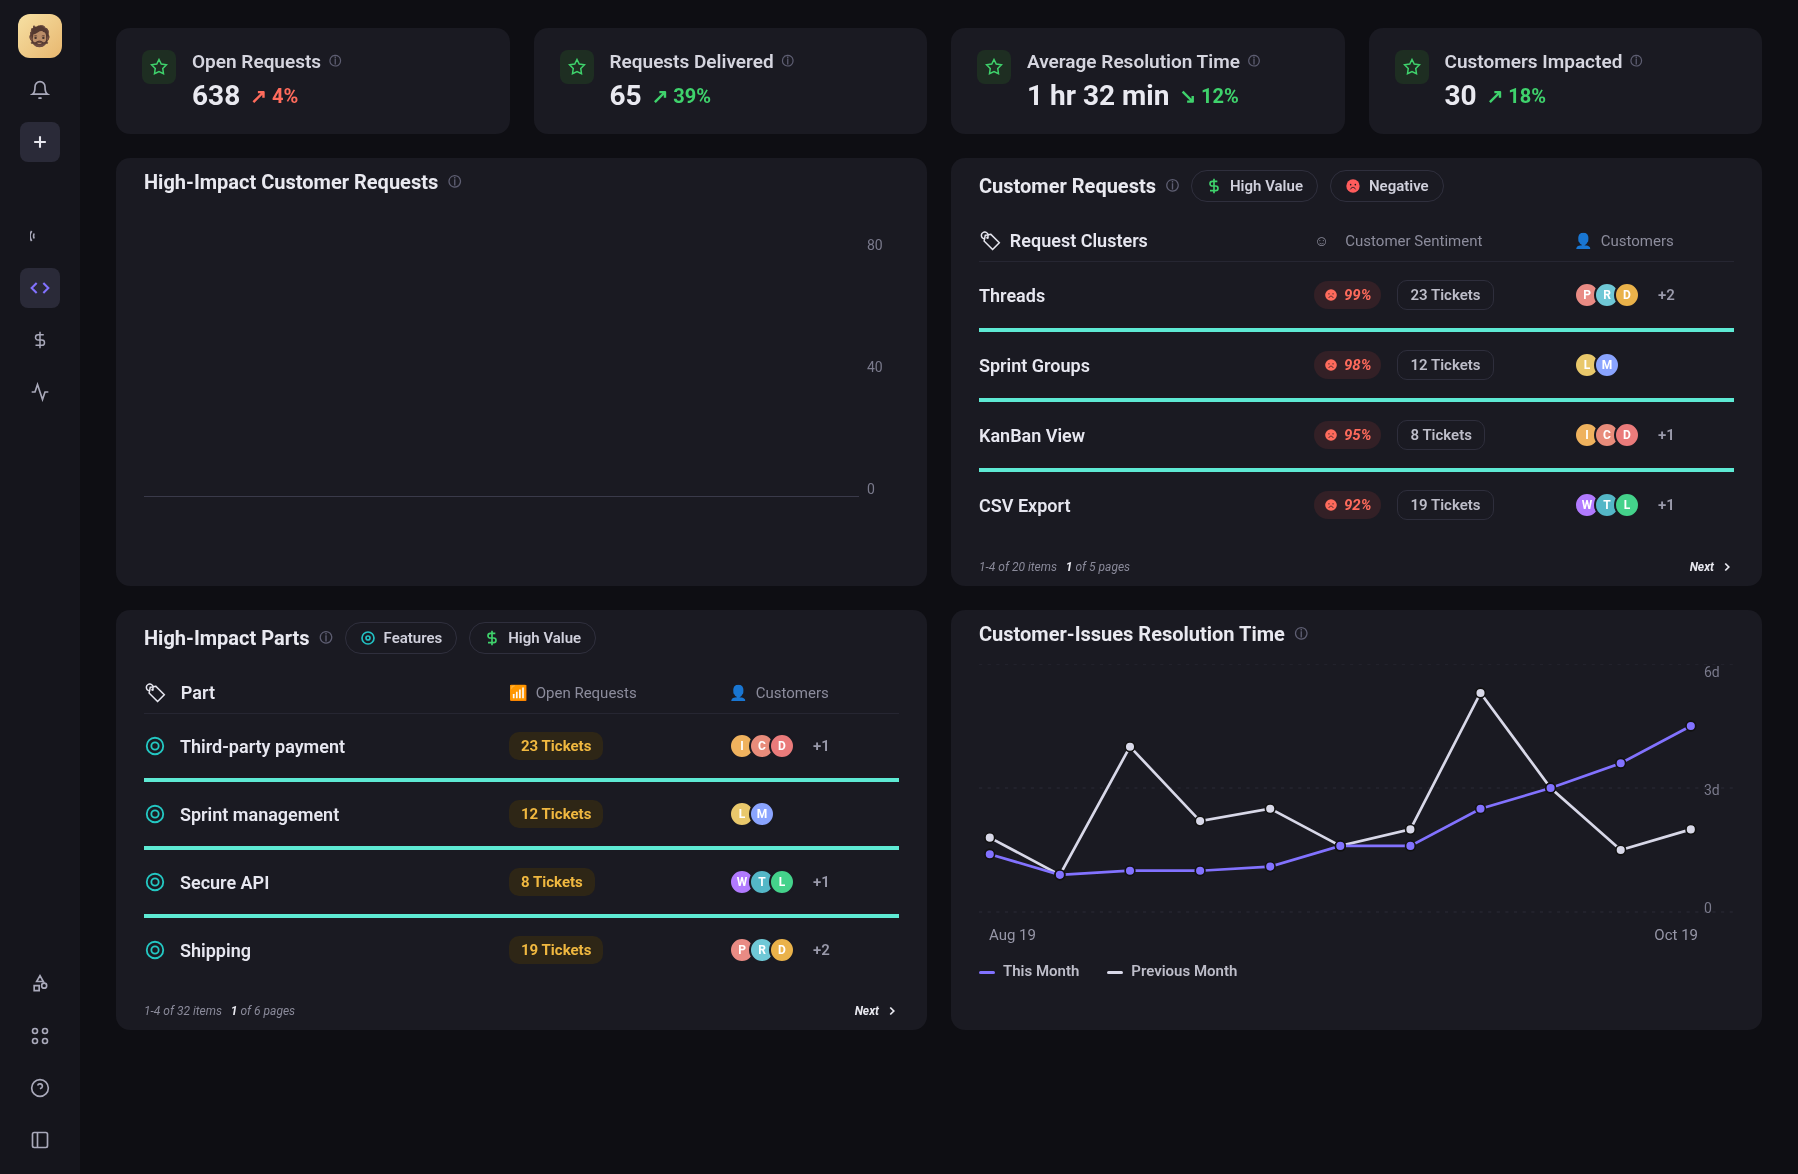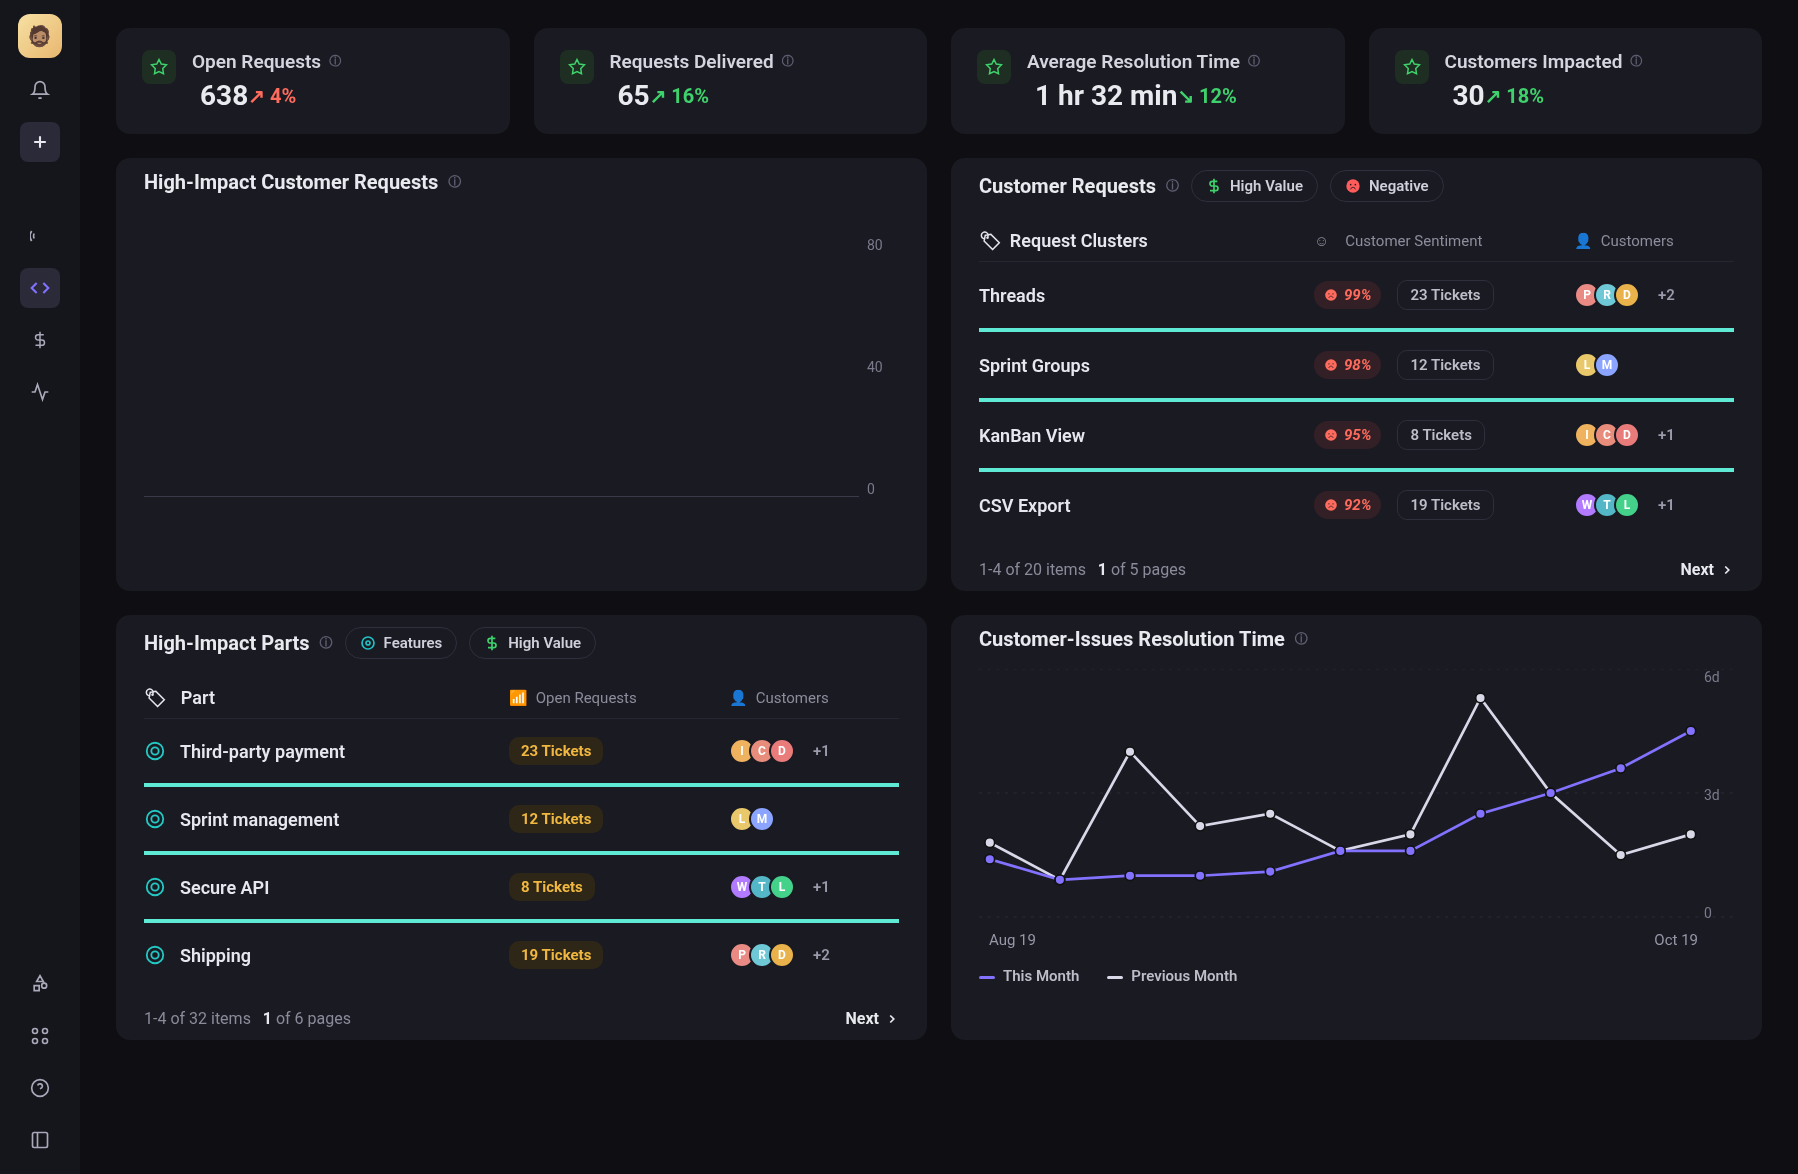--- a/index.html
+++ b/index.html
@@ -62,21 +62,21 @@
   }
   .kpi-icon {
     width:34px;height:34px;border-radius:8px;
     background:#1e2e22;
     display:flex;align-items:center;justify-content:center;
     color:#3fd26c;
     flex-shrink:0;
   }
   .kpi-body .kpi-label { color:#d5d5df; font-size:19px; font-weight:600; display:flex;align-items:center;gap:8px;}
   .kpi-body .kpi-label .info { color:#5e5e72; font-size:12px; }
-  .kpi-value-row { display:flex;align-items:center;margin-top:6px;margin-left:8px;}
+  .kpi-value-row { display:flex;align-items:center;gap:10px;margin-top:6px;}
   .kpi-value { font-size:28px; font-weight:700; color:#e9e9f0;}
   .kpi-trend { font-size:20px; font-weight:700; display:flex;align-items:center;gap:2px;}
   .trend-up   { color:#ff6b5c; }
   .trend-up-g { color:#3fd26c; }
   .trend-down-g { color:#3fd26c; }
 
   
   .panels { display:grid; grid-template-columns:1fr 1fr; gap:24px; }
   .panel {
     background:#1a1a22;
@@ -134,21 +134,21 @@
   .avatars { display:flex; }
   .av { width:26px;height:26px;border-radius:50%; display:flex;align-items:center;justify-content:center; font-size:12px; font-weight:700; color:#fff; border:2px solid #1a1a22; margin-left:-6px;}
   .av:first-child{margin-left:0;}
   .plus { color:#9a9aab; margin-left:10px; font-size:15px; font-weight:600;}
 
   .hip .col.name { flex:1.4; font-size:18px; font-weight:600; color:#e7e7f0; gap:14px;}
   .hip .col.req  { width:220px; }
   .hip .col.cust { width:170px; }
   .target-ic { width:22px;height:22px;color:#24c8c3; }
 
-  .pager { display:flex; justify-content:space-between; align-items:center; margin-top:22px; color:#8a8a9a; font-size:16px;}
+  .pager { display:flex; justify-content:space-between; align-items:center; margin-top:22px; color:#8a8a9a; font-size:12px;font-style:italic;}
   .pager .right { display:flex; align-items:center; gap:6px; color:#e8e8ef; font-weight:700; cursor:pointer;}
   .pager b { color:#e8e8ef; }
 
   
   .linechart-wrap { position:relative; height:280px; margin-top:10px;}
   .linechart-wrap svg { position:absolute; inset:0; }
   .lc-y-ticks { position:absolute; right:0; top:0; bottom:28px; width:30px; display:flex; flex-direction:column; justify-content:space-between; color:#7a7a8c; font-size:14px;}
   .lc-x-labels { position:absolute; left:10px; right:36px; bottom:0; display:flex; justify-content:space-between; color:#9797a8; font-size:15px;}
   .gridlines line { stroke:#2a2a36; stroke-dasharray:3 5; }
   .ser-this { stroke:#8272ff; stroke-width:2.5; fill:none; }
@@ -249,21 +249,21 @@
             <path d="M12 2l3 6 7 1-5 5 1 7-6-3-6 3 1-7-5-5 7-1 3-6z"></path>
           </svg>
       </div>
       <div class="kpi-body">
         <div class="kpi-label">
             <span>Requests Delivered</span>
             <span class="info">ⓘ</span>
           </div>
         <div class="kpi-value-row">
           <span class="kpi-value">65</span>
-          <span class="kpi-trend trend-up-g">↗ 16%</span>
+          <span class="kpi-trend trend-up-g">↗ 39%</span>
         </div>
       </div>
     </div>
     <div class="kpi-card">
       <div class="kpi-icon">
         <svg width="18" height="18" viewBox="0 0 24 24" fill="none" stroke="currentColor" stroke-width="2">
             <path d="M12 2l3 6 7 1-5 5 1 7-6-3-6 3 1-7-5-5 7-1 3-6z"></path>
           </svg>
       </div>
       <div class="kpi-body">

